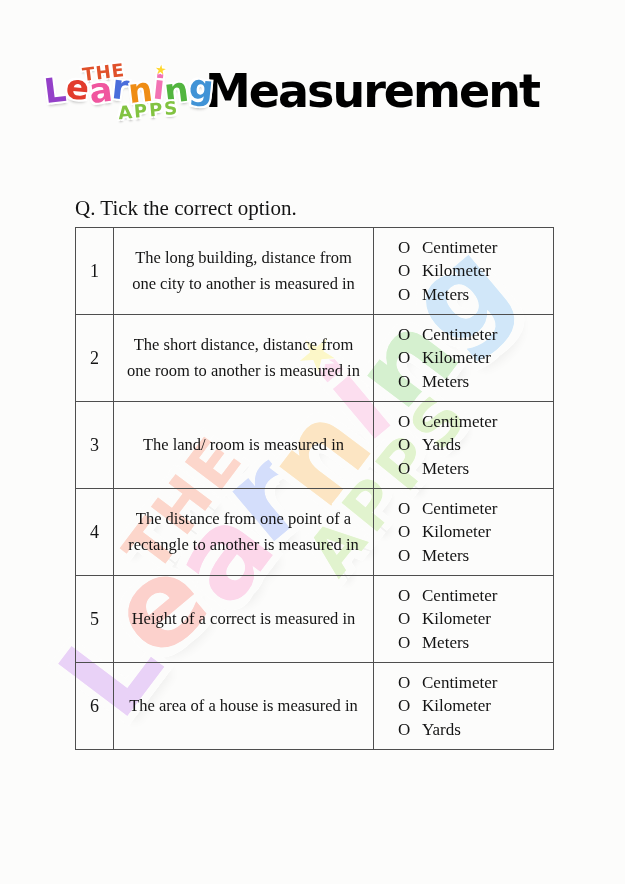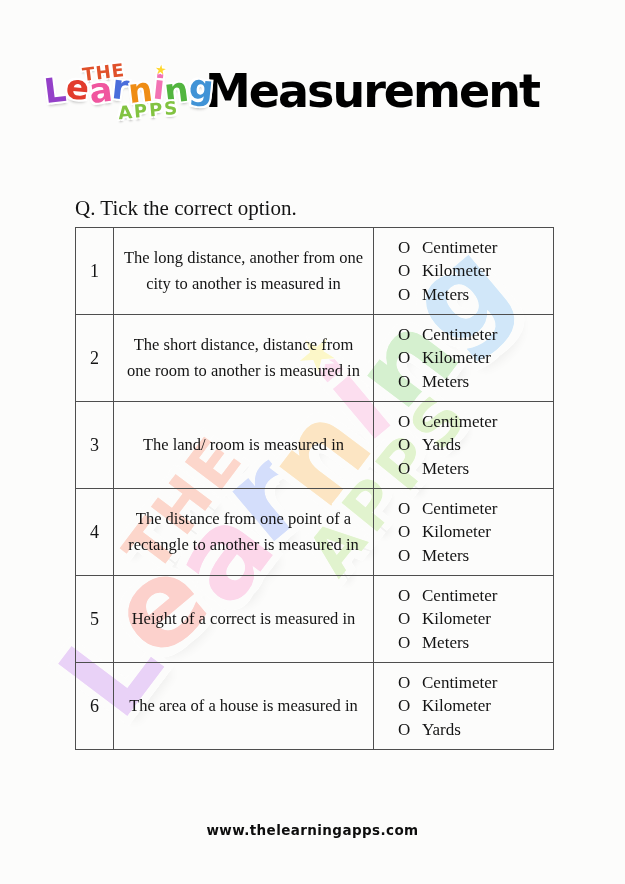--- a/index.html
+++ b/index.html
@@ -150,21 +150,21 @@
   </div>
 
   <h1 class="page-title">Measurement</h1>
 
   <div class="q-heading">Q. Tick the correct option.</div>
 
   <table class="worksheet-table">
     <tbody>
     <tr>
       <td class="cell-num">1</td>
-      <td class="cell-q">The long distance, another from one city to another is measured in</td>
+      <td class="cell-q">The long building, distance from one city to another is measured in</td>
       <td class="cell-opts">
 
       <div class="option-line">
           <span class="option-marker">O</span>
           <span class="option-label">Centimeter</span>
         </div>
             <div class="option-line">
           <span class="option-marker">O</span>
           <span class="option-label">Kilometer</span>
         </div>
@@ -270,15 +270,14 @@
         </div>
             <div class="option-line">
           <span class="option-marker">O</span>
           <span class="option-label">Yards</span>
         </div>
           </td>
     </tr>
   </tbody>
   </table>
 
-  <div class="footer-url">www.thelearningapps.com</div>
 
 </div>
 
 </body></html>

